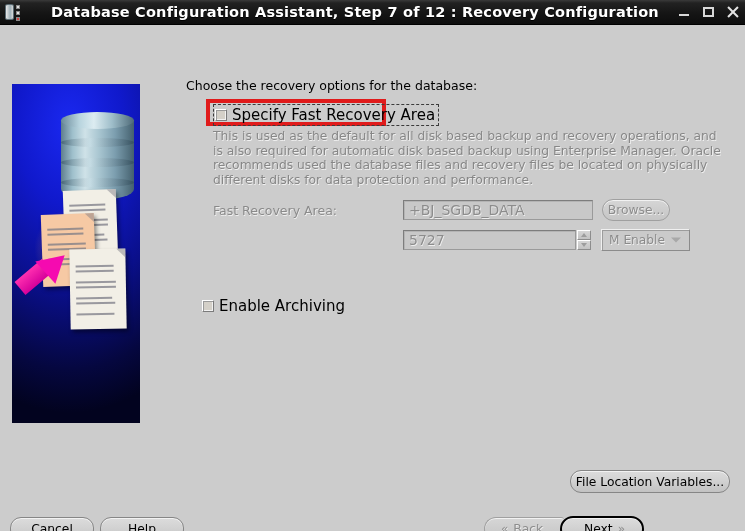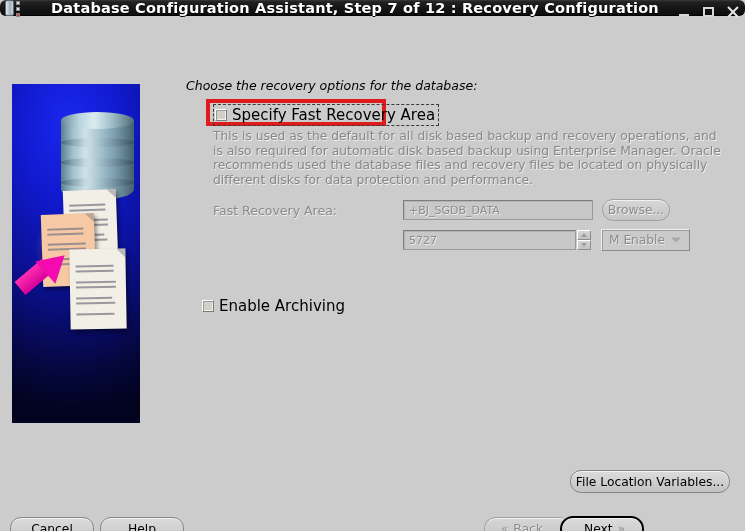--- a/index.html
+++ b/index.html
@@ -12,27 +12,26 @@
     background: #cccccc;
     font-family: "DejaVu Sans", "Liberation Sans", sans-serif;
     overflow: hidden;
     position: relative;
   }
 
   
   .titlebar {
     position: absolute;
     left: 0; top: 0;
-    width: 745px; height: 16px;
+    width: 745px; height: 25px;
     background: linear-gradient(to bottom, #3a3a3a 0%, #222222 12%, #151515 55%, #0d0d0d 100%);
     border-bottom: 1px solid #000;
     box-sizing: border-box;
     display: flex;
     align-items: center;
-    border-radius: 6px;
   }
   .title-icon {
     width: 22px; height: 20px;
     margin-left: 3px;
     position: relative;
     flex: none;
   }
   .title-icon .db-glyph {
     position: absolute;
     left: 2px; top: 2px;
@@ -218,21 +217,20 @@
     transform: rotate(48deg);
   }
 
   
   .prompt {
     position: absolute;
     left: 186px; top: 53px;
     font-size: 12.5px;
     color: #000000;
     white-space: nowrap;
-    font-style: italic;
   }
 
   .red-highlight {
     position: absolute;
     left: 206px; top: 74px;
     width: 180px; height: 27px;
     border: 4px solid #e01b1b;
     box-sizing: border-box;
   }
 
@@ -286,21 +284,21 @@
   .lbl-fras { left: 213px; top: 208px; }
 
   .textfield {
     position: absolute;
     background: #c8c8c8;
     border: 1px solid #9a9a9a;
     border-top-color: #7d7d7d;
     border-left-color: #7d7d7d;
     box-shadow: inset 1px 1px 0 #b4b4b4;
     box-sizing: border-box;
-    font-size: 11px;
+    font-size: 14px;
     color: #8c8c8c;
     text-shadow: 0.7px 0.7px 0 #eeeeee;
     padding: 0 0 0 5px;
     display: flex;
     align-items: center;
   }
   .tf-fra { left: 403px; top: 175px; width: 190px; height: 20px; }
   .tf-size { left: 403px; top: 205px; width: 173px; height: 20px; }
 
   .spinner {

